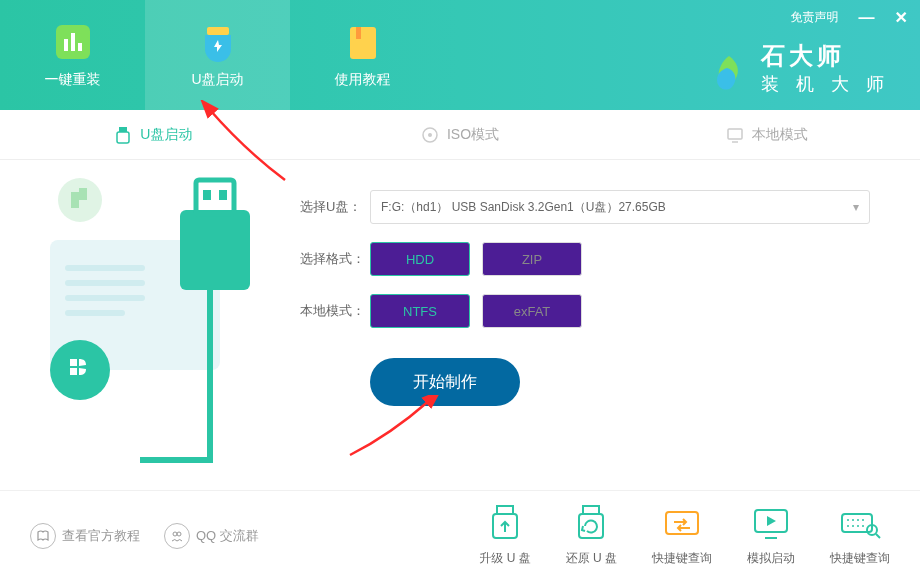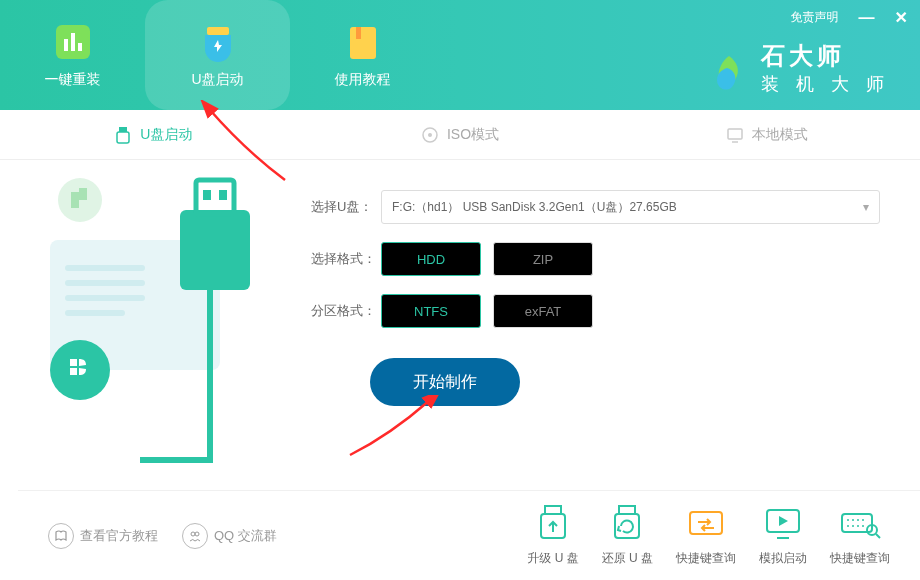--- a/index.html
+++ b/index.html
@@ -1,52 +1,52 @@
 <!DOCTYPE html>
 <html><head>
 <meta charset="utf-8">
 <style>
 * { margin: 0; padding: 0; box-sizing: border-box; font-family: "Microsoft YaHei", sans-serif; }
 body { width: 920px; height: 580px; background: #fff; position: relative; overflow: hidden; }
 
 .header { height: 110px; background: linear-gradient(90deg, #2bc5a5, #35c8b5, #3fc8c5); display: flex; position: relative; }
-.nav-item { width: 145px; height: 110px; display: flex; flex-direction: column; align-items: center; justify-content: center; color: #fff; cursor: pointer; border-radius: 23px; }
+.nav-item { width: 145px; height: 110px; display: flex; flex-direction: column; align-items: center; justify-content: center; color: #fff; cursor: pointer; }
 .nav-item.active { background: rgba(255,255,255,0.15); }
 .nav-icon { width: 42px; height: 42px; margin-bottom: 8px; display: flex; align-items: center; justify-content: center; }
 .nav-label { font-size: 14px; }
 .top-controls { position: absolute; top: 8px; right: 12px; display: flex; align-items: center; gap: 20px; color: #fff; font-size: 12px; }
 .win-btn { color: #fff; font-size: 16px; cursor: pointer; font-weight: bold; }
 .brand { position: absolute; right: 30px; top: 40px; display: flex; align-items: flex-end; gap: 10px; }
 .brand-text { color: #fff; }
 .brand-title { font-size: 24px; font-weight: bold; letter-spacing: 4px; }
 .brand-sub { font-size: 18px; letter-spacing: 6px; }
 
 .tabs { height: 50px; display: flex; border-bottom: 1px solid #eee; }
 .tab { flex: 1; display: flex; align-items: center; justify-content: center; gap: 8px; font-size: 14px; color: #aaa; cursor: pointer; }
 .tab.active { color: #2bc5a5; }
 .tab-icon { width: 18px; height: 18px; }
 
 .content { position: relative; padding: 30px 40px 0 300px; }
 .illustration { position: absolute; left: 40px; top: 10px; width: 220px; height: 300px; }
 
 .form-row { display: flex; align-items: center; margin-bottom: 18px; }
-.form-label { width: 70px; font-size: 13px; color: #666; text-align: left; margin-left: 11px; }
+.form-label { width: 70px; font-size: 13px; color: #666; text-align: left; }
 .select-box { flex: 1; max-width: 500px; height: 34px; border: 1px solid #ddd; border-radius: 3px; padding: 0 10px; display: flex; align-items: center; justify-content: space-between; font-size: 12px; color: #666; cursor: pointer; }
-.opt-btn { width: 100px; height: 34px; border: 1px solid #ddd; border-radius: 3px; display: flex; align-items: center; justify-content: center; font-size: 13px; color: #888; margin-right: 12px; cursor: pointer; background: #000000; }
+.opt-btn { width: 100px; height: 34px; border: 1px solid #ddd; border-radius: 3px; display: flex; align-items: center; justify-content: center; font-size: 13px; color: #888; margin-right: 12px; cursor: pointer; background: #4c1d95; }
 .opt-btn.selected { border-color: #2bc5a5; color: #2bc5a5; }
 
 .start-row { display: flex; align-items: center; margin-top: 30px; margin-left: 70px; gap: 30px; }
 .start-btn { width: 150px; height: 48px; background: #0369a1; color: #fff; border-radius: 24px; display: flex; align-items: center; justify-content: center; font-size: 16px; cursor: pointer; }
 .tip { font-size: 12px; color: #999; }
 .tip-label { color: #ff9933; }
 
-.footer { position: absolute; bottom: 0; left: 0; right: 0; height: 90px; display: flex; align-items: center; padding: 0 30px; border-top: 1px solid #f0f0f0; margin-left: 18px; }
+.footer { position: absolute; bottom: 0; left: 0; right: 0; height: 90px; display: flex; align-items: center; padding: 0 30px; border-top: 1px solid #f0f0f0; }
 .foot-link { display: flex; align-items: center; gap: 6px; font-size: 13px; color: #999; margin-right: 24px; cursor: pointer; }
 .foot-link-icon { width: 26px; height: 26px; border: 1.5px solid #bbb; border-radius: 50%; display: flex; align-items: center; justify-content: center; }
-.tools { margin-left: auto; display: flex; gap: 23px; }
+.tools { margin-left: auto; display: flex; gap: 35px; }
 .tool { display: flex; flex-direction: column; align-items: center; gap: 6px; cursor: pointer; }
 .tool-icon { width: 44px; height: 40px; display: flex; align-items: center; justify-content: center; }
 .tool-label { font-size: 12px; color: #666; }
 
 .arrow { position: absolute; pointer-events: none; }
 </style>
 </head>
 <body>
 
 <div class="header">
@@ -151,21 +151,21 @@
     </div>
   </div>
 
   <div class="form-row">
     <div class="form-label">选择格式：</div>
     <button class="opt-btn selected">HDD</button>
     <button class="opt-btn">ZIP</button>
   </div>
 
   <div class="form-row">
-    <div class="form-label">分区格式：</div>
+    <div class="form-label">本地模式：</div>
     <button class="opt-btn selected">NTFS</button>
     <button class="opt-btn">exFAT</button>
   </div>
 
   <div class="start-row">
     <div class="start-btn">开始制作</div>
   </div>
 </div>
 
 <svg class="arrow" style="left:195px; top:100px;" width="100" height="90">

